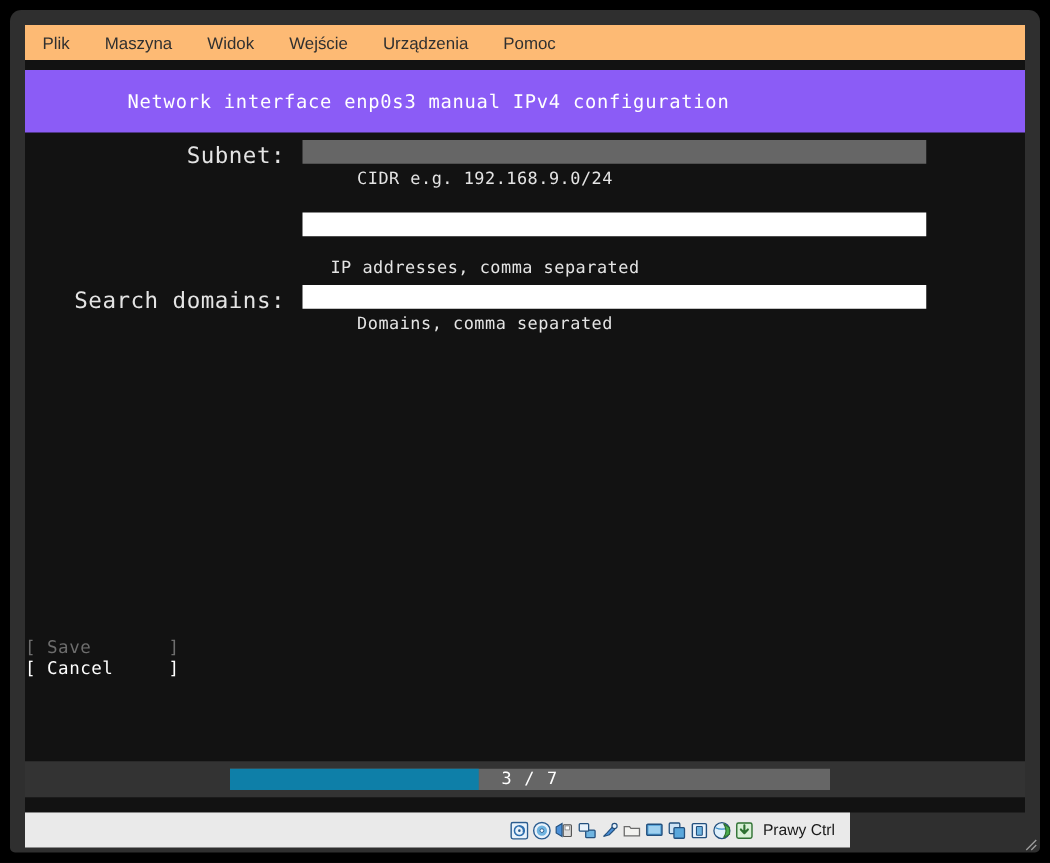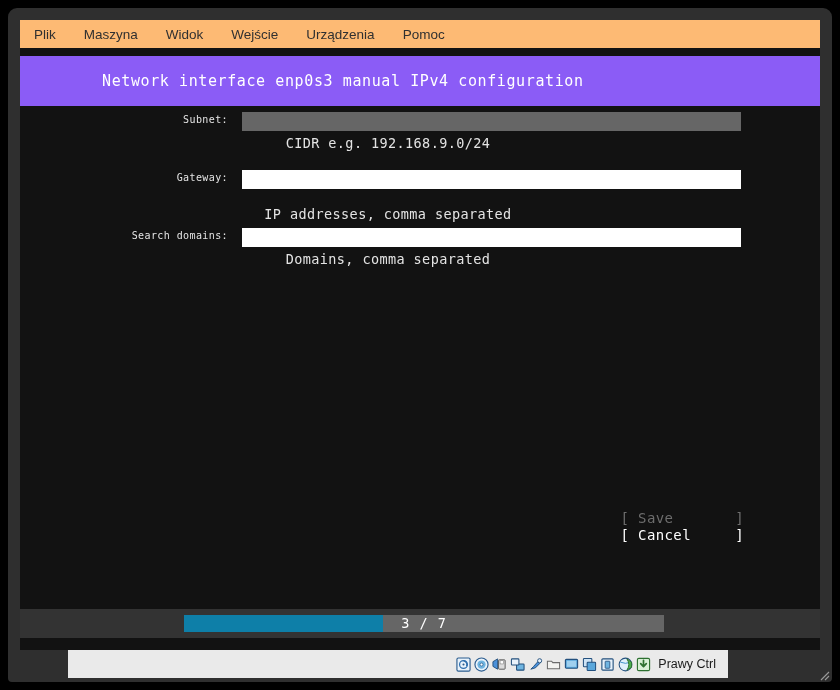--- a/index.html
+++ b/index.html
@@ -91,21 +91,21 @@
     height: 21px;
     margin-bottom: 11px;
   }
   .field-label {
     position: absolute;
     left: 0;
     top: 2px;
     width: 208px;
     text-align: right;
     color: #e4e4e4;
-    font-size: 10px;
+    font-size: 18px;
     letter-spacing: 0.4px;
     white-space: nowrap;
   }
   .field-input {
     position: absolute;
     left: 222px;
     top: 0;
     width: 499px;
     height: 19px;
     background: #ffffff;
@@ -126,21 +126,21 @@
     padding-right: 64px;
     box-sizing: border-box;
   }
 
   
   #buttons {
     position: absolute;
     left: 0;
     top: 462px;
     width: 800px;
-    text-align: right;
+    text-align: left;
   }
   .tui-button {
     font-size: 14px;
     letter-spacing: 0.4px;
     white-space: pre;
     line-height: 17px;
     color: #ffffff;
     padding-right: 76px;
   }
   .tui-button.disabled { color: #6d6d6d; }
@@ -199,21 +199,20 @@
     left: 12px;
     top: 642px;
     width: 660px;
     height: 28px;
     background: #eaeaea;
     display: flex;
     align-items: center;
     justify-content: flex-end;
     padding-right: 12px;
     box-sizing: border-box;
-    margin-left: 48px;
   }
   .status-icon {
     width: 15px;
     height: 15px;
     margin-left: 3px;
     flex: 0 0 auto;
   }
   #host-key {
     font-size: 12.5px;
     color: #1a1a1a;
@@ -252,21 +251,20 @@
 
       <div class="field-row">
         <div class="field-label">Subnet:</div>
         <div class="field-input focused"></div>
       </div>
       <div class="field-hint">CIDR e.g. 192.168.9.0/24</div>
 
       <div class="field-hint"></div>
 
       <div class="field-row">
-        <div class="field-label">Gateway:</div>
         <div class="field-input"></div>
       </div>
       <div class="field-hint"></div>
 
       <div class="field-hint">IP addresses, comma separated</div>
 
       <div class="field-row">
         <div class="field-label">Search domains:</div>
         <div class="field-input"></div>
       </div>

